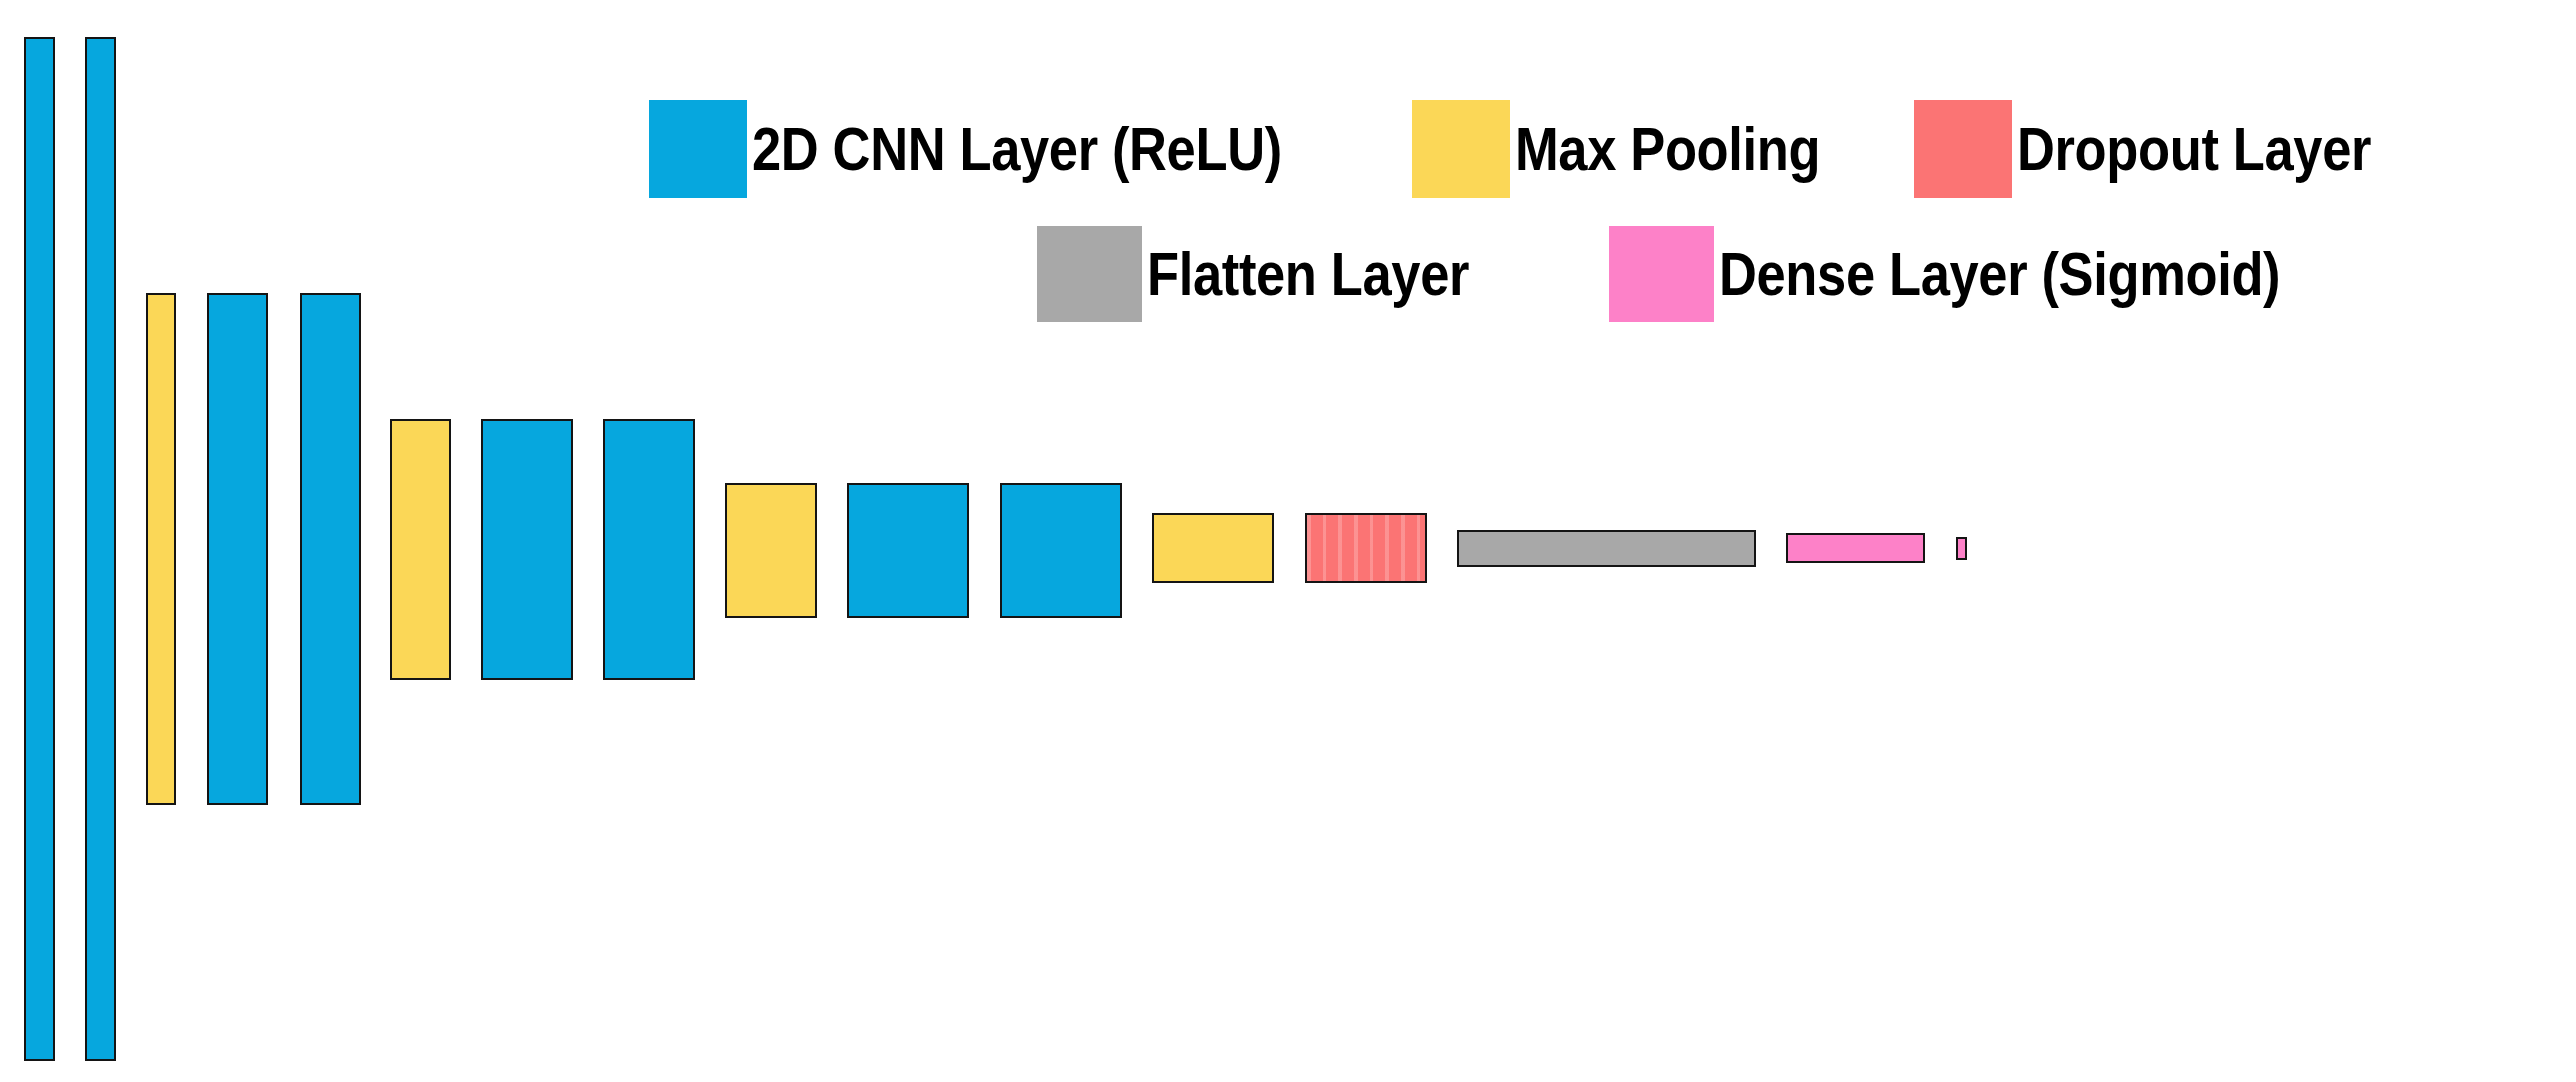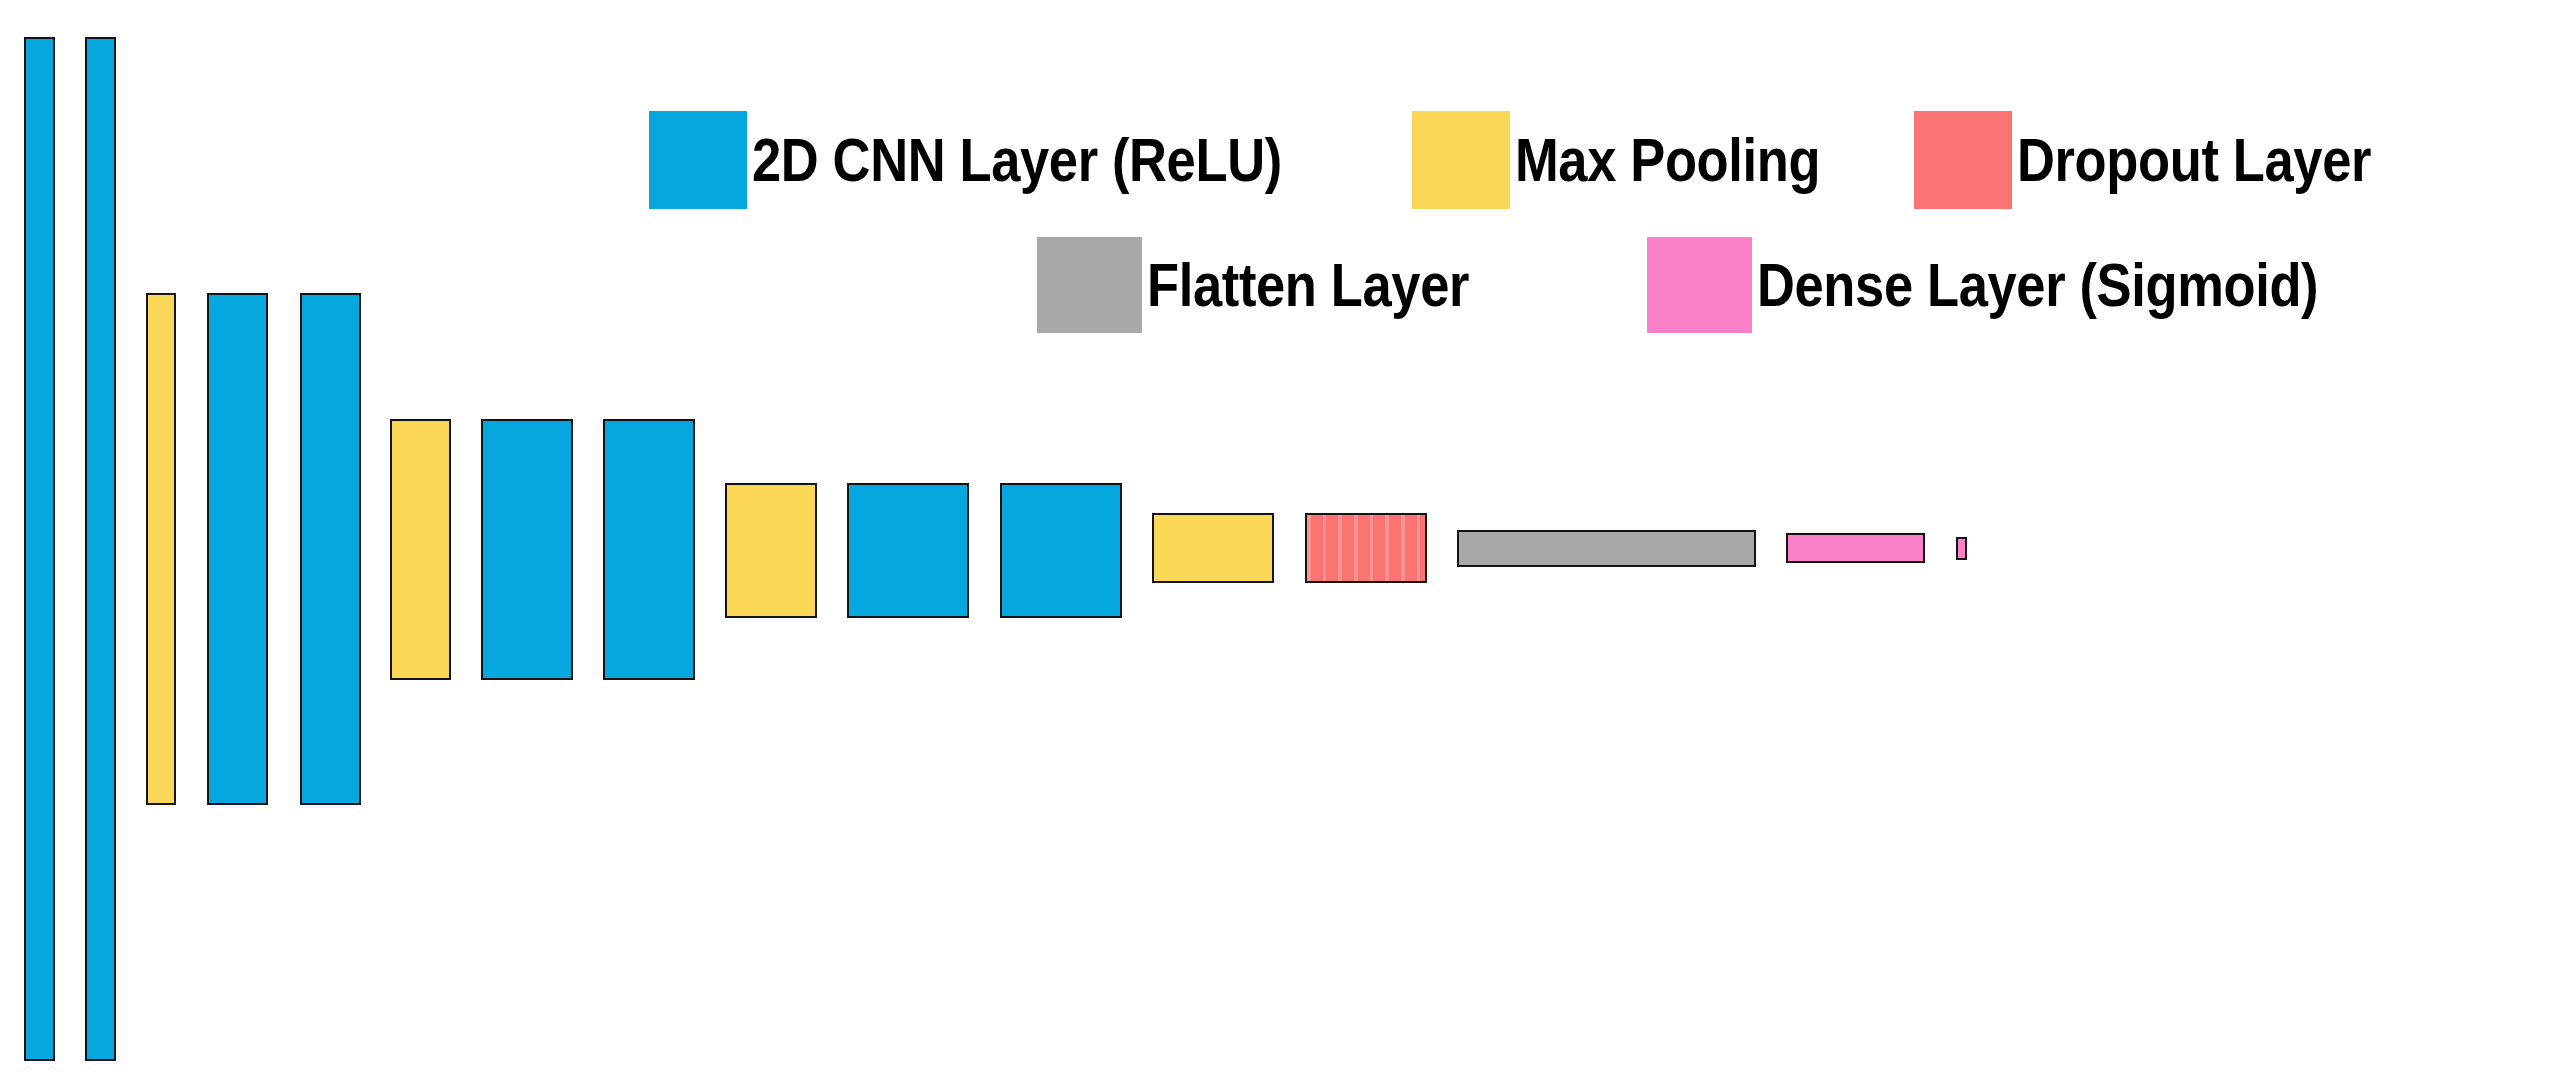--- a/index.html
+++ b/index.html
@@ -26,21 +26,21 @@
     background:
       repeating-linear-gradient(90deg,
         rgba(255,255,255,.22) 0px, rgba(255,255,255,.22) 3.5px,
         rgba(255,255,255,0) 3.5px, rgba(255,255,255,0) 15.7px),
       #fb7474;
   }
   .layer-block.flatten { background:#a8a8a8; }
   .layer-block.dense   { background:#fd81c8; }
 
   
-  #legend{position:absolute;left:0;top:15px;width:2576px;height:938px;pointer-events:none;}
+  #legend{position:absolute;left:0;top:4px;width:2576px;height:938px;pointer-events:none;}
   .legend-row{position:absolute;display:flex;align-items:center;pointer-events:auto;}
   .legend-entry{display:flex;align-items:center;}
   .legend-swatch{
     display:block;
     width:98px;height:98px;
     flex:0 0 auto;
   }
   .legend-swatch.cnn     { background:#06a7de; }
   .legend-swatch.pool    { background:#fbd757; }
   .legend-swatch.dropout { background:#fb7474; }
@@ -57,21 +57,21 @@
     transform:scaleX(.86);
     transform-origin:left center;
     letter-spacing:-0.4px;
   }
 
   
   #legend-row-1{ left:649px; top:96px; }
   #legend-row-1 .legend-entry + .legend-entry{ margin-left:44px; }
   
   #legend-row-2{ left:1037px; top:222px;gap:24px; }
-  #legend-row-2 .legend-entry + .legend-entry{ margin-left:101px; }
+  #legend-row-2 .legend-entry + .legend-entry{ margin-left:63px; }
   #legend-row-2 .legend-swatch{ width:105px;height:96px; }
 </style>
 </head>
 <body>
 
 <div id="diagram-root">
 
   <div id="layers">
       <div class="layer-block cnn" style="left: 23.5px; top: 37px; width: 31px; height: 1024px;"></div>
       <div class="layer-block cnn" style="left: 85px; top: 37px; width: 31px; height: 1024px;"></div>

